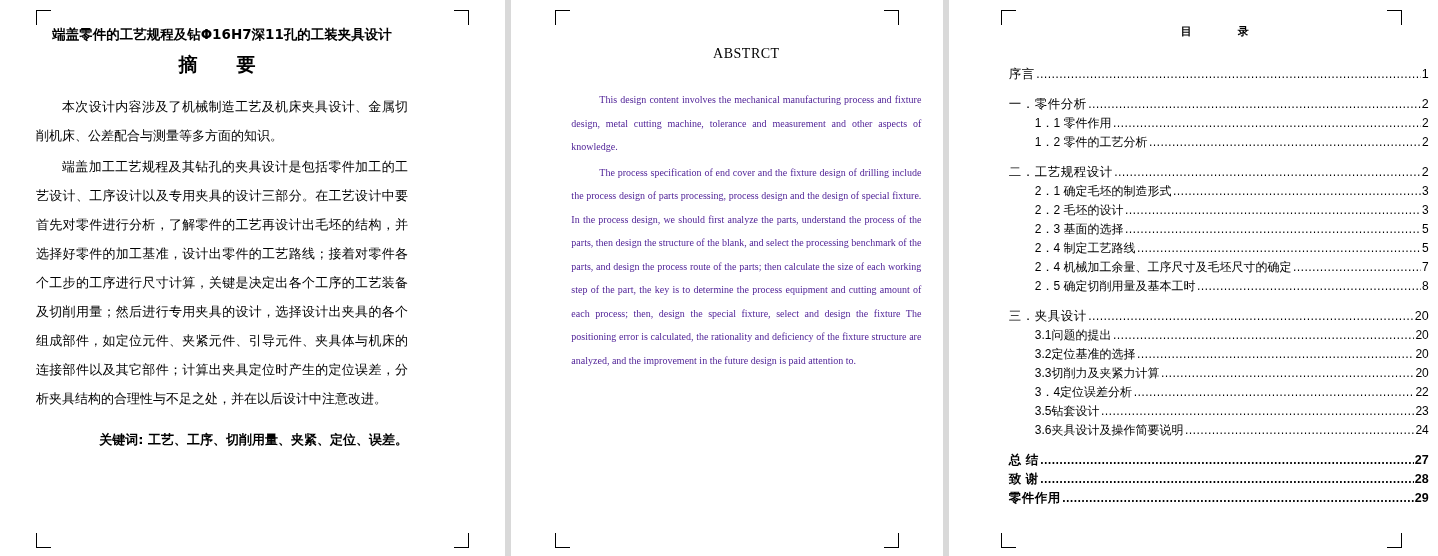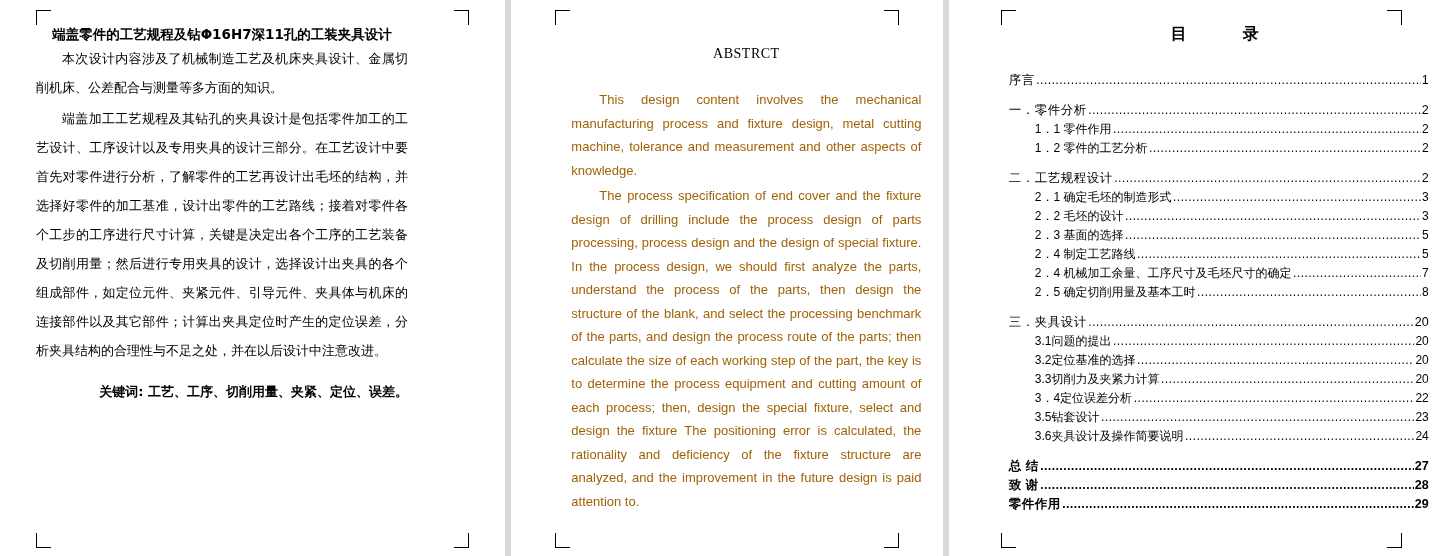--- a/index.html
+++ b/index.html
@@ -108,40 +108,40 @@
     width: 350px;
   }
   .abs-title {
     text-align: center;
     font-size: 14px;
     font-family: "Liberation Serif", serif;
     margin-bottom: 26px;
     letter-spacing: 0.5px;
   }
   .en-para {
-    font-family: Liberation Sans, sans-serif;
-    font-size: 13px;
+    font-family: Liberation Serif, serif;
+    font-size: 10px;
     line-height: 23.5px;
     text-align: justify;
     text-indent: 28px;
     margin: 0 0 2px 0;
-    color: #a16207;
+    color: #4c1d95;
   }
 
   
   .p3-body {
     position: absolute;
     left: 60px;
     top: 24px;
     width: 420px;
   }
   .toc-title {
     font-family: "DejaVu Sans", sans-serif;
     font-weight: bold;
-    font-size: 16px;
+    font-size: 11px;
     text-align: center;
     letter-spacing: 8px;
     margin-bottom: 26px;
   }
   .toc-row {
     display: flex;
     align-items: flex-end;
     font-family: Liberation Sans, sans-serif;
     font-size: 12px;
     line-height: 19px;
@@ -170,20 +170,21 @@
 <div class="workspace">
 
   <div class="page page-1 p1">
     <span class="cmark tl"></span>
     <span class="cmark tr"></span>
     <span class="cmark bl"></span>
     <span class="cmark br"></span>
 
     <div class="p1-body">
       <div class="doc-title">端盖零件的工艺规程及钻Φ16H7深11孔的工装夹具设计</div>
+      <div class="zhaiyao">摘　要</div>
       <p class="cn-para">本次设计内容涉及了机械制造工艺及机床夹具设计、金属切削机床、公差配合与测量等多方面的知识。</p>
       <p class="cn-para">端盖加工工艺规程及其钻孔的夹具设计是包括零件加工的工艺设计、工序设计以及专用夹具的设计三部分。在工艺设计中要首先对零件进行分析，了解零件的工艺再设计出毛坯的结构，并选择好零件的加工基准，设计出零件的工艺路线；接着对零件各个工步的工序进行尺寸计算，关键是决定出各个工序的工艺装备及切削用量；然后进行专用夹具的设计，选择设计出夹具的各个组成部件，如定位元件、夹紧元件、引导元件、夹具体与机床的连接部件以及其它部件；计算出夹具定位时产生的定位误差，分析夹具结构的合理性与不足之处，并在以后设计中注意改进。</p>
       <div class="keywords">关键词: 工艺、工序、切削用量、夹紧、定位、误差。</div>
     </div>
   </div>
 
   <div class="page page-2 p2">
     <span class="cmark tl"></span>
     <span class="cmark tr"></span>
     <span class="cmark bl"></span>

